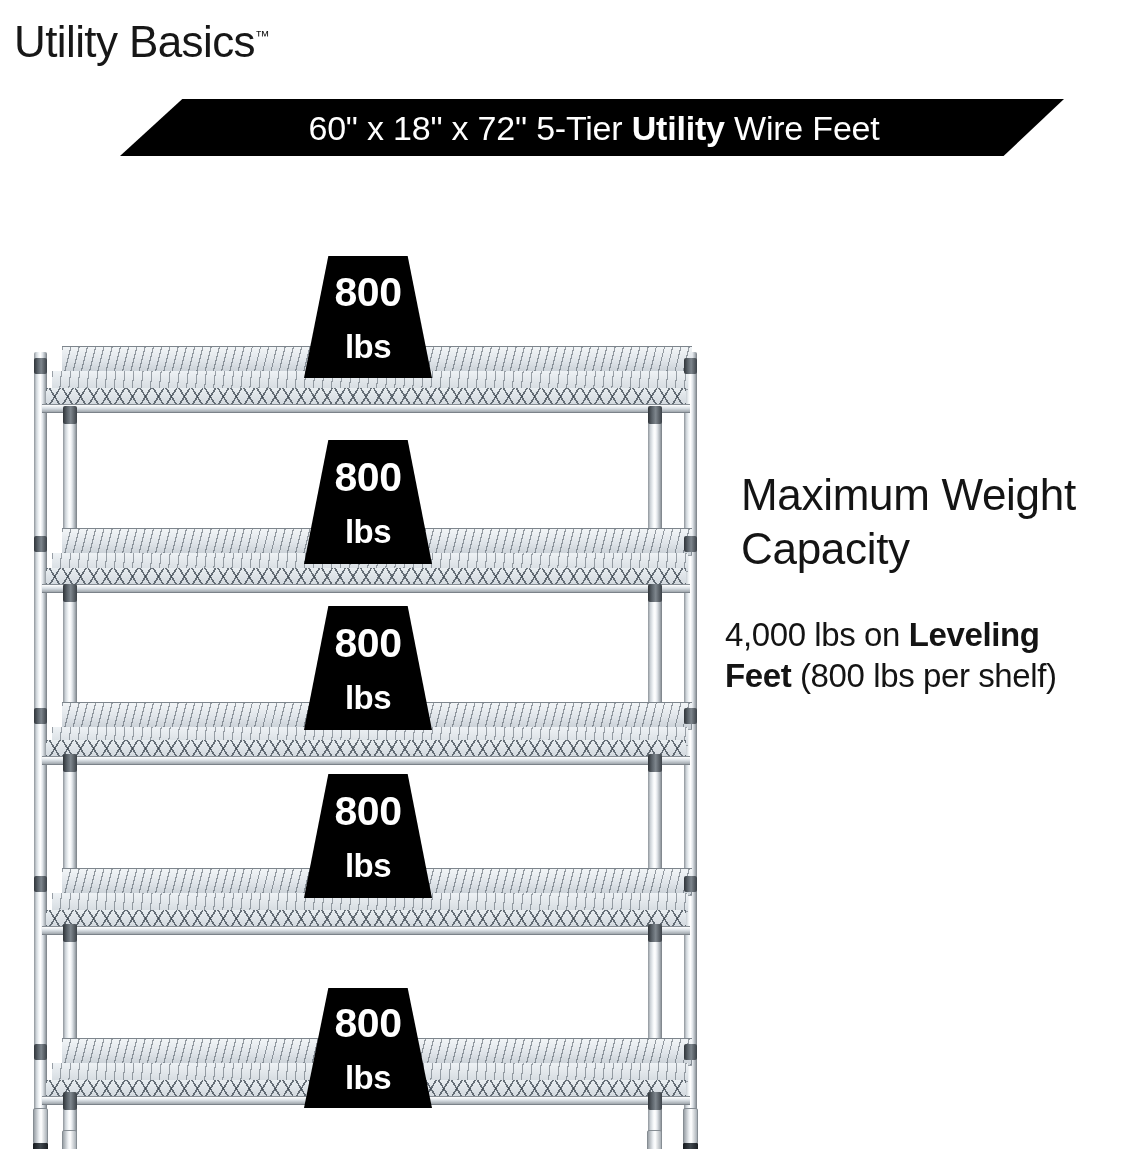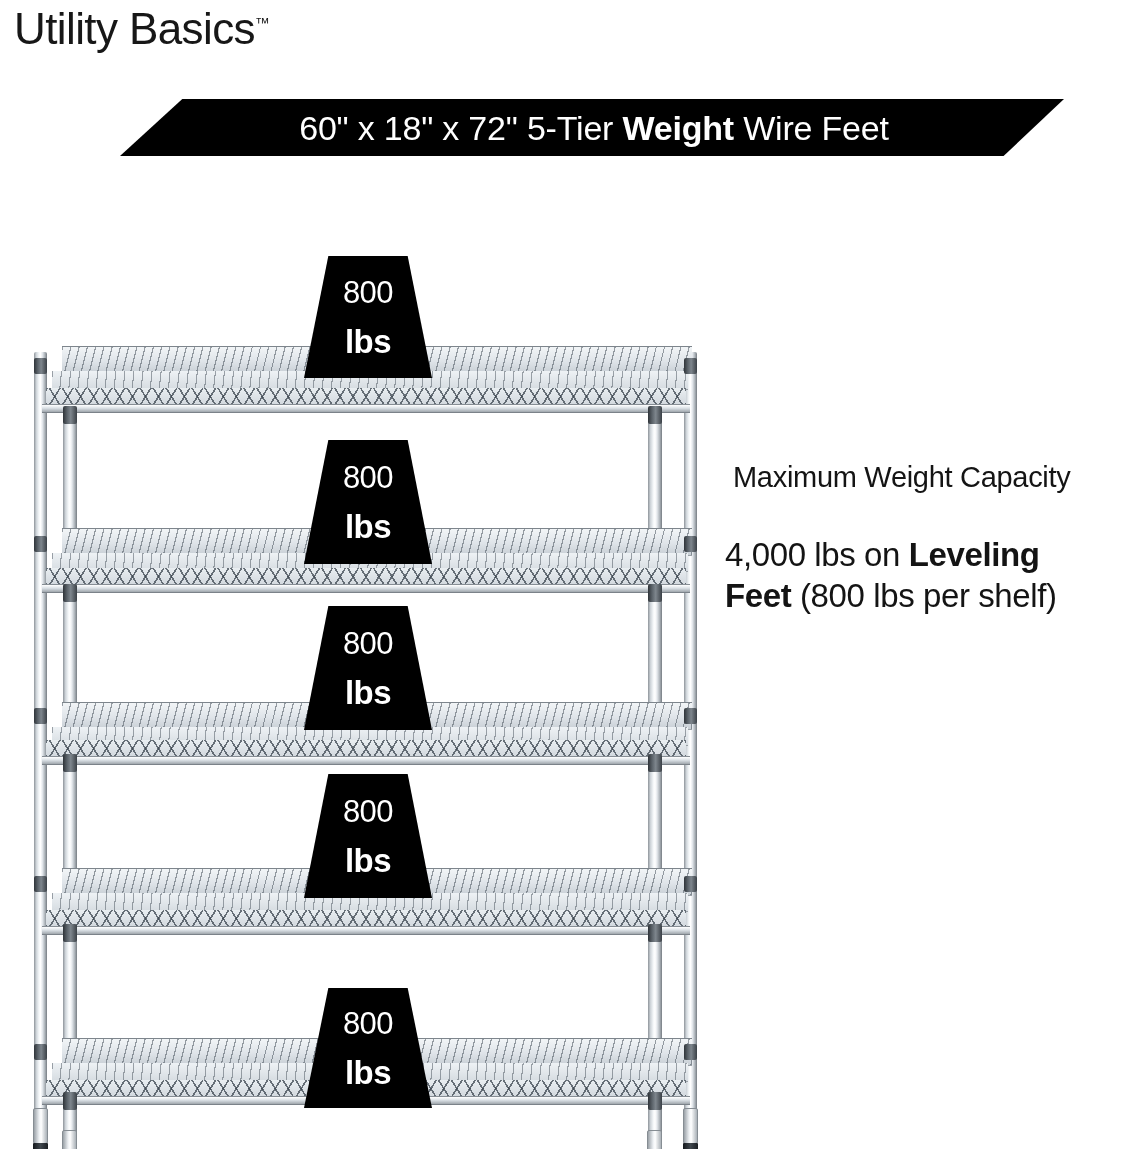--- a/index.html
+++ b/index.html
@@ -8,21 +8,21 @@
     background:#ffffff;
     font-family:"Liberation Sans", sans-serif;
     color:#151515;
     position:relative;
     overflow:hidden;
   }
   .page{position:absolute;inset:0;}
 
   
   .brand{
-    position:absolute;left:14px;top:5px;
+    position:absolute;left:14px;top:18px;
     font-size:44px;font-weight:400;letter-spacing:-0.6px;
     color:#171717;line-height:1.1;white-space:nowrap;
   }
   .brand .tm{font-size:15px;vertical-align:super;letter-spacing:0;}
 
   
   .banner{
     position:absolute;left:120px;top:99px;width:944px;height:57px;
     background:#000000;
     -webkit-clip-path:polygon(6.6% 0%, 100% 0%, 93.6% 100%, 0% 100%);
@@ -31,21 +31,21 @@
   }
   .banner-text{
     color:#ffffff;font-size:34px;font-weight:400;letter-spacing:-0.2px;
     white-space:nowrap;line-height:1;margin-left:4px;
   }
   .banner-text b{font-weight:700;}
 
   
   .copy{position:absolute;left:725px;top:452px;width:398px;}
   .copy h2{
-    margin:8px;font-size:29px;font-weight:400;line-height:1.22;
+    margin:16px;font-size:44px;font-weight:400;line-height:1.22;
     letter-spacing:-0.3px;color:#141414;
   }
   .copy p{
     margin:40px 18px 0 0;font-size:33px;font-weight:400;line-height:1.23;
     letter-spacing:-0.4px;color:#141414;
   }
   .copy p b{font-weight:700;}
 
   
   .rack{position:absolute;left:0px;top:330px;width:720px;height:800px;}
@@ -117,38 +117,38 @@
   .badge{
     position:absolute;
     background:#000000;
     -webkit-clip-path:polygon(19% 0%, 81% 0%, 100% 100%, 0% 100%);
     clip-path:polygon(19% 0%, 81% 0%, 100% 100%, 0% 100%);
     display:flex;flex-direction:column;align-items:center;
     justify-content:center;
     color:#ffffff;
   }
   .badge .num{
-    font-size:31px;font-weight:400;line-height:1;letter-spacing:-0.5px;
+    font-size:41px;font-weight:700;line-height:1;letter-spacing:-0.5px;
   }
   .badge .unit{
     font-size:33px;font-weight:700;line-height:1;letter-spacing:-0.5px;
     margin-top:17px;
   }
 </style>
 </head>
 <body>
 
 <div class="page">
 
   <div class="brand">
     <span>Utility Basics</span><span class="tm">™</span>
   </div>
 
   <div class="banner">
-    <div class="banner-text"><span>60" x 18" x 72" 5-Tier </span><b>Weight</b><span> Wire Feet</span></div>
+    <div class="banner-text"><span>60" x 18" x 72" 5-Tier </span><b>Utility</b><span> Wire Feet</span></div>
   </div>
 
   <div class="rack">
 
     <div class="post chrome" style="left:34px;top:22px;width:13px;height:760px;"></div>
 
     <div class="post chrome" style="left:63px;top:56px;width:14px;height:764px;"></div>
 
     <div class="post chrome" style="left:684px;top:22px;width:13px;height:760px;"></div>
 

